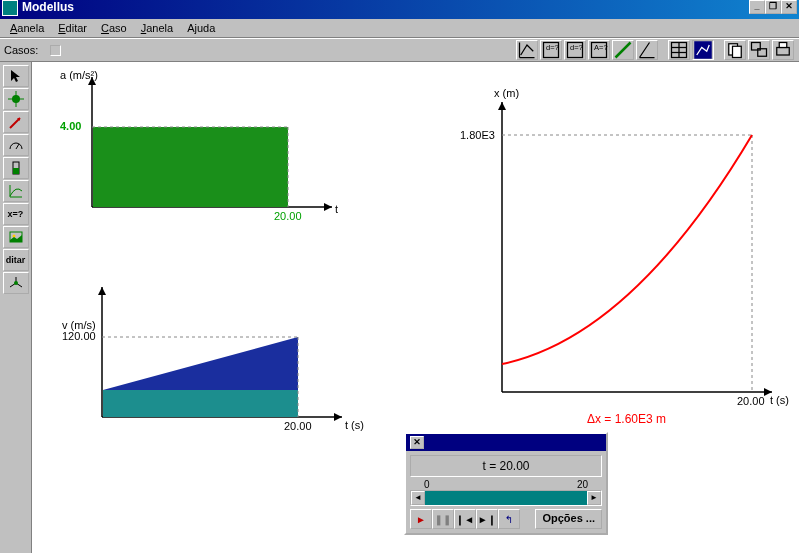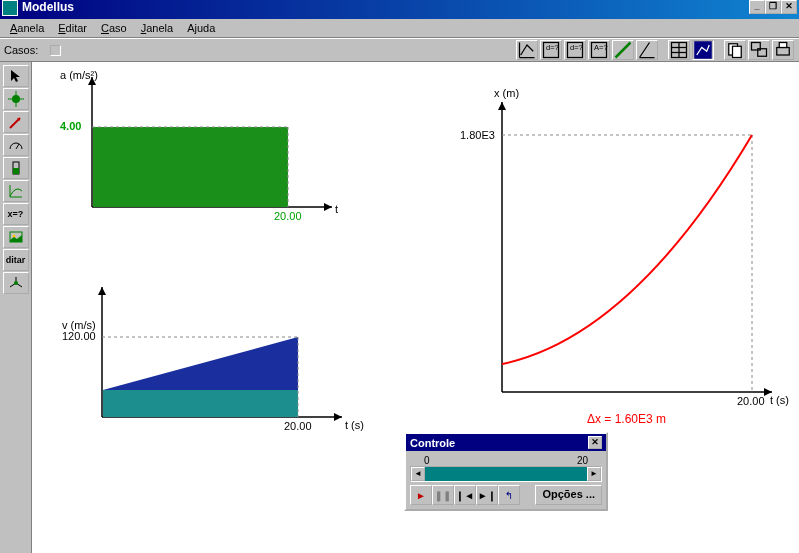--- a/index.html
+++ b/index.html
@@ -241,24 +241,24 @@
       </svg>
       <span class="axis-label" style="left:42px; top:0px;">x (m)</span>
       <span class="axis-label" style="left:318px; top:307px;">t (s)</span>
       <span class="tick-label" style="left:8px; top:42px;">1.80E3</span>
       <span class="tick-label" style="left:285px; top:308px;">20.00</span>
       <span class="delta-text" style="left:135px; top:325px;">Δx = 1.60E3  m</span>
     </div>
 
     <div class="controle" style="left:372px; top:370px;">
       <div class="controle-title">
-        <span style="flex:1;">Controle</span>
         <span class="close">✕</span>
       </div>
       <div class="controle-body">
+        <div class="time-display">t =   20.00</div>
         <div class="slider-labels">
           <span>0</span>
           <span>20</span>
         </div>
         <div class="slider-track">
           <div class="slider-btn">◄</div>
           <div class="slider-bar"></div>
           <div class="slider-btn">►</div>
         </div>
         <div class="ctrl-btns">

